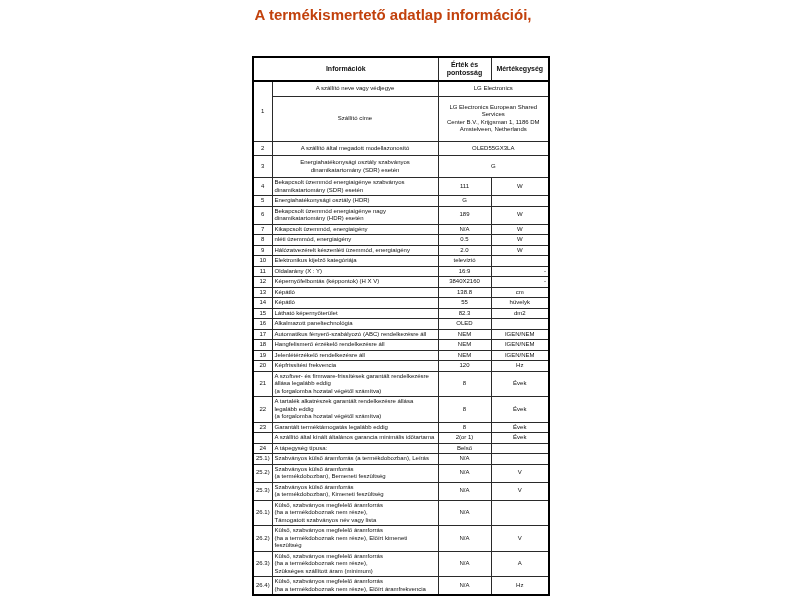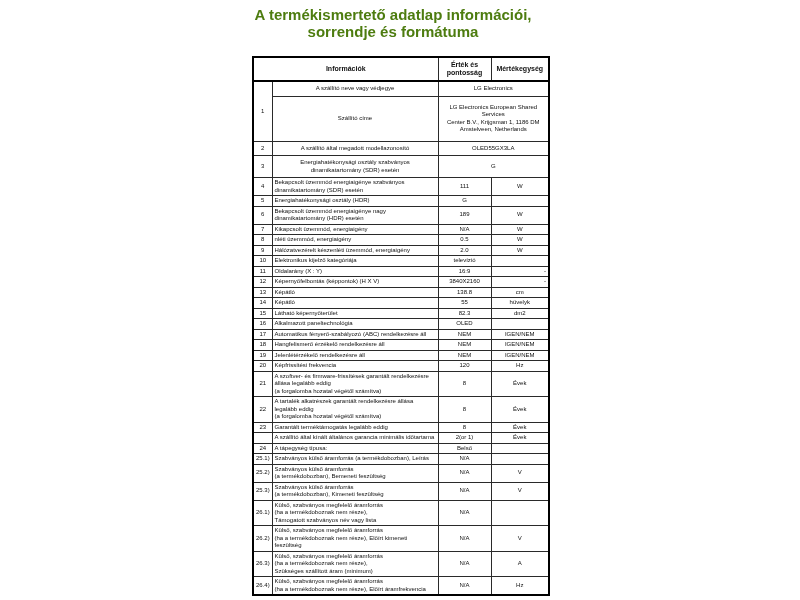--- a/index.html
+++ b/index.html
@@ -4,21 +4,21 @@
 <style>
   html, body { margin: 0; padding: 0; }
   body {
     width: 800px; height: 600px; background: #ffffff; position: relative;
     font-family: "Liberation Sans", sans-serif; color: #000;
     overflow: hidden;
   }
   .page-title {
     position: absolute; top: 6px; left: 0; width: 786px;
     text-align: center; font-weight: bold; font-size: 15px; line-height: 17px;
-    color: #4d7c0f;
+    color: #c2410c;
   }
   table.sheet-table {
     position: absolute; left: 252px; top: 56px; width: 296px;
     border-collapse: collapse; table-layout: fixed; background: #fff;
     font-size: 6px; line-height: 7.5px; color: #111;
     border: 2px solid #000;
   }
   .sheet-table th, .sheet-table td {
     border: 1px solid #2a2a2a; padding: 1px 2px; vertical-align: middle;
     overflow: hidden;
@@ -34,21 +34,20 @@
   td.unit { text-align: center; }
   td.unit.right { text-align: right; }
   tr.merged-row td { padding: 3px 2px; }
   tr.addr-row td { height: 38px; }
 </style>
 </head>
 <body>
 
 <div class="page-title">
   <div>A termékismertető adatlap információi,</div>
-  <div>sorrendje és formátuma</div>
 </div>
 
 <table class="sheet-table">
   <colgroup>
     <col style="width:19px">
     <col style="width:166px">
     <col style="width:53px">
     <col style="width:58px">
   </colgroup>
   <thead>

